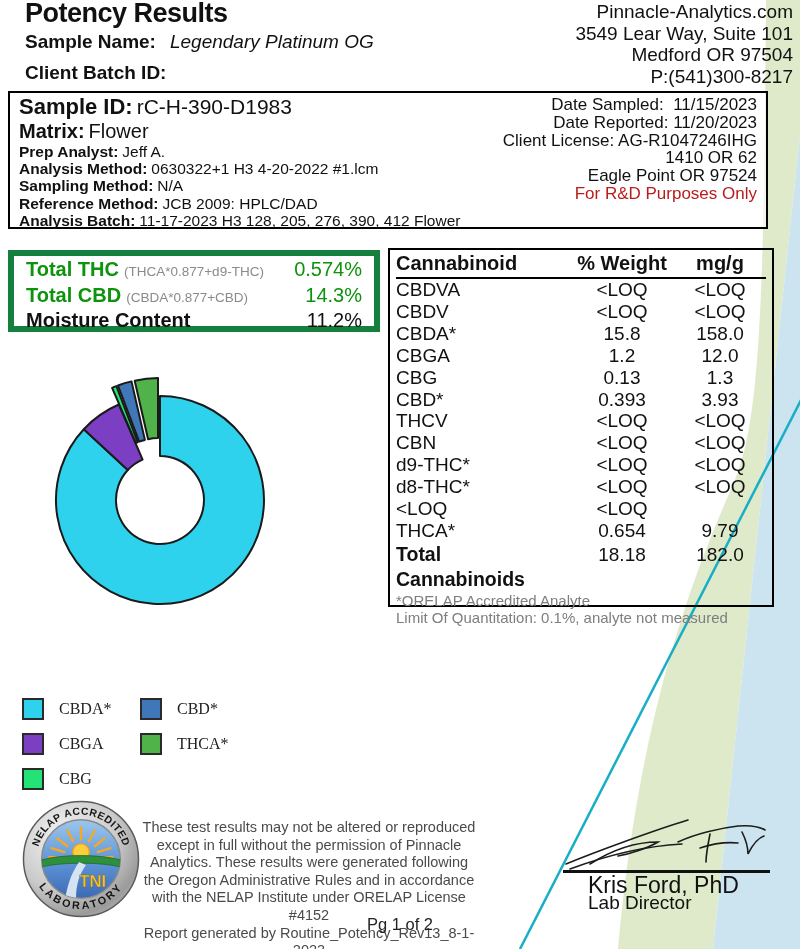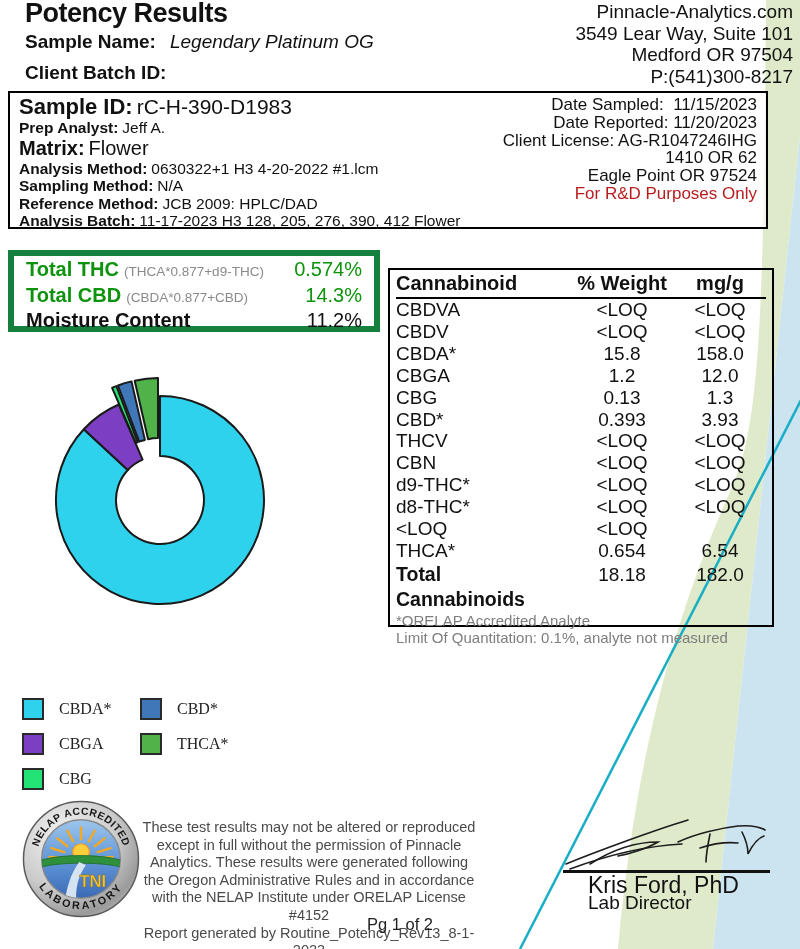--- a/index.html
+++ b/index.html
@@ -33,21 +33,21 @@
   
   .summary-box{left:8px;top:250px;width:336px;height:66px;border:6px solid #15803d;background:#fff;padding:2px 12px;}
   .sum-row{display:flex;align-items:baseline;line-height:22.5px;}
   .sum-label{font-size:20px;font-weight:bold;}
   .sum-formula{font-size:13.5px;color:#8a8a8a;margin-left:5px;text-align:right;}
   .sum-value{margin-left:auto;font-size:20px;}
   .hl-green .sum-label,.hl-green .sum-value{color:#0D930D;}
   .hl-black .sum-label,.hl-black .sum-value{color:#111;font-weight:bold;}
   .hl-black .sum-value{font-weight:normal;}
   
-  .table-box{left:388px;top:268px;width:370px;height:355px;border:2.5px solid #000;background:rgba(255,255,255,.0);padding:0 6px;}
+  .table-box{left:388px;top:248px;width:370px;height:355px;border:2.5px solid #000;background:rgba(255,255,255,.0);padding:0 6px;}
   .t-grid{display:grid;grid-template-columns:1fr 104px 92px;}
   .t-head{font-size:20px;font-weight:bold;line-height:27px;border-bottom:2.5px solid #000;}
   .t-head span:nth-child(2),.t-head span:nth-child(3){text-align:center;}
   .t-row{font-size:19px;line-height:21.9px;}
   .t-row span:nth-child(2),.t-row span:nth-child(3){text-align:center;}
   .t-total{font-size:19px;line-height:25px;}
   .t-total .tt-label{font-size:19.5px;font-weight:bold;}
   .t-total span:nth-child(2),.t-total span:nth-child(3){text-align:center;}
   .t-foot{font-size:15px;line-height:17px;color:#7E7E7E;}
   
@@ -83,26 +83,26 @@
   <div>P:(541)300-8217</div>
 </div>
 
 <div class="abs sample-box">
   <div class="sample-fields">
 
       <div class="field-line sz-xl">
         <span class="f-label">Sample ID:</span><span class="f-value">rC-H-390-D1983</span>
       </div>
 
-      <div class="field-line sz-sm">
-        <span class="f-label">Prep Analyst:</span><span class="f-value">Jeff A.</span>
-      </div>
-
       <div class="field-line sz-lg">
         <span class="f-label">Matrix:</span><span class="f-value">Flower</span>
+      </div>
+
+      <div class="field-line sz-sm">
+        <span class="f-label">Prep Analyst:</span><span class="f-value">Jeff A.</span>
       </div>
 
       <div class="field-line sz-sm">
         <span class="f-label">Analysis Method:</span><span class="f-value">0630322+1 H3 4-20-2022 #1.lcm</span>
       </div>
 
       <div class="field-line sz-sm">
         <span class="f-label">Sampling Method:</span><span class="f-value">N/A</span>
       </div>
 
@@ -214,21 +214,21 @@
       </div>
 
       <div class="t-grid t-row">
         <span>&lt;LOQ</span>
         <span>&lt;LOQ</span>
       </div>
 
       <div class="t-grid t-row">
         <span>THCA*</span>
         <span>0.654</span>
-        <span>6.54</span>
+        <span>9.79</span>
       </div>
     </div>
   <div class="t-grid t-total">
     <span class="tt-label">Total Cannabinoids</span>
     <span>18.18</span>
     <span>182.0</span>
   </div>
   <div class="t-foot">*ORELAP Accredited Analyte</div>
   <div class="t-foot">Limit Of Quantitation: 0.1%, analyte not measured</div>
 </div>

